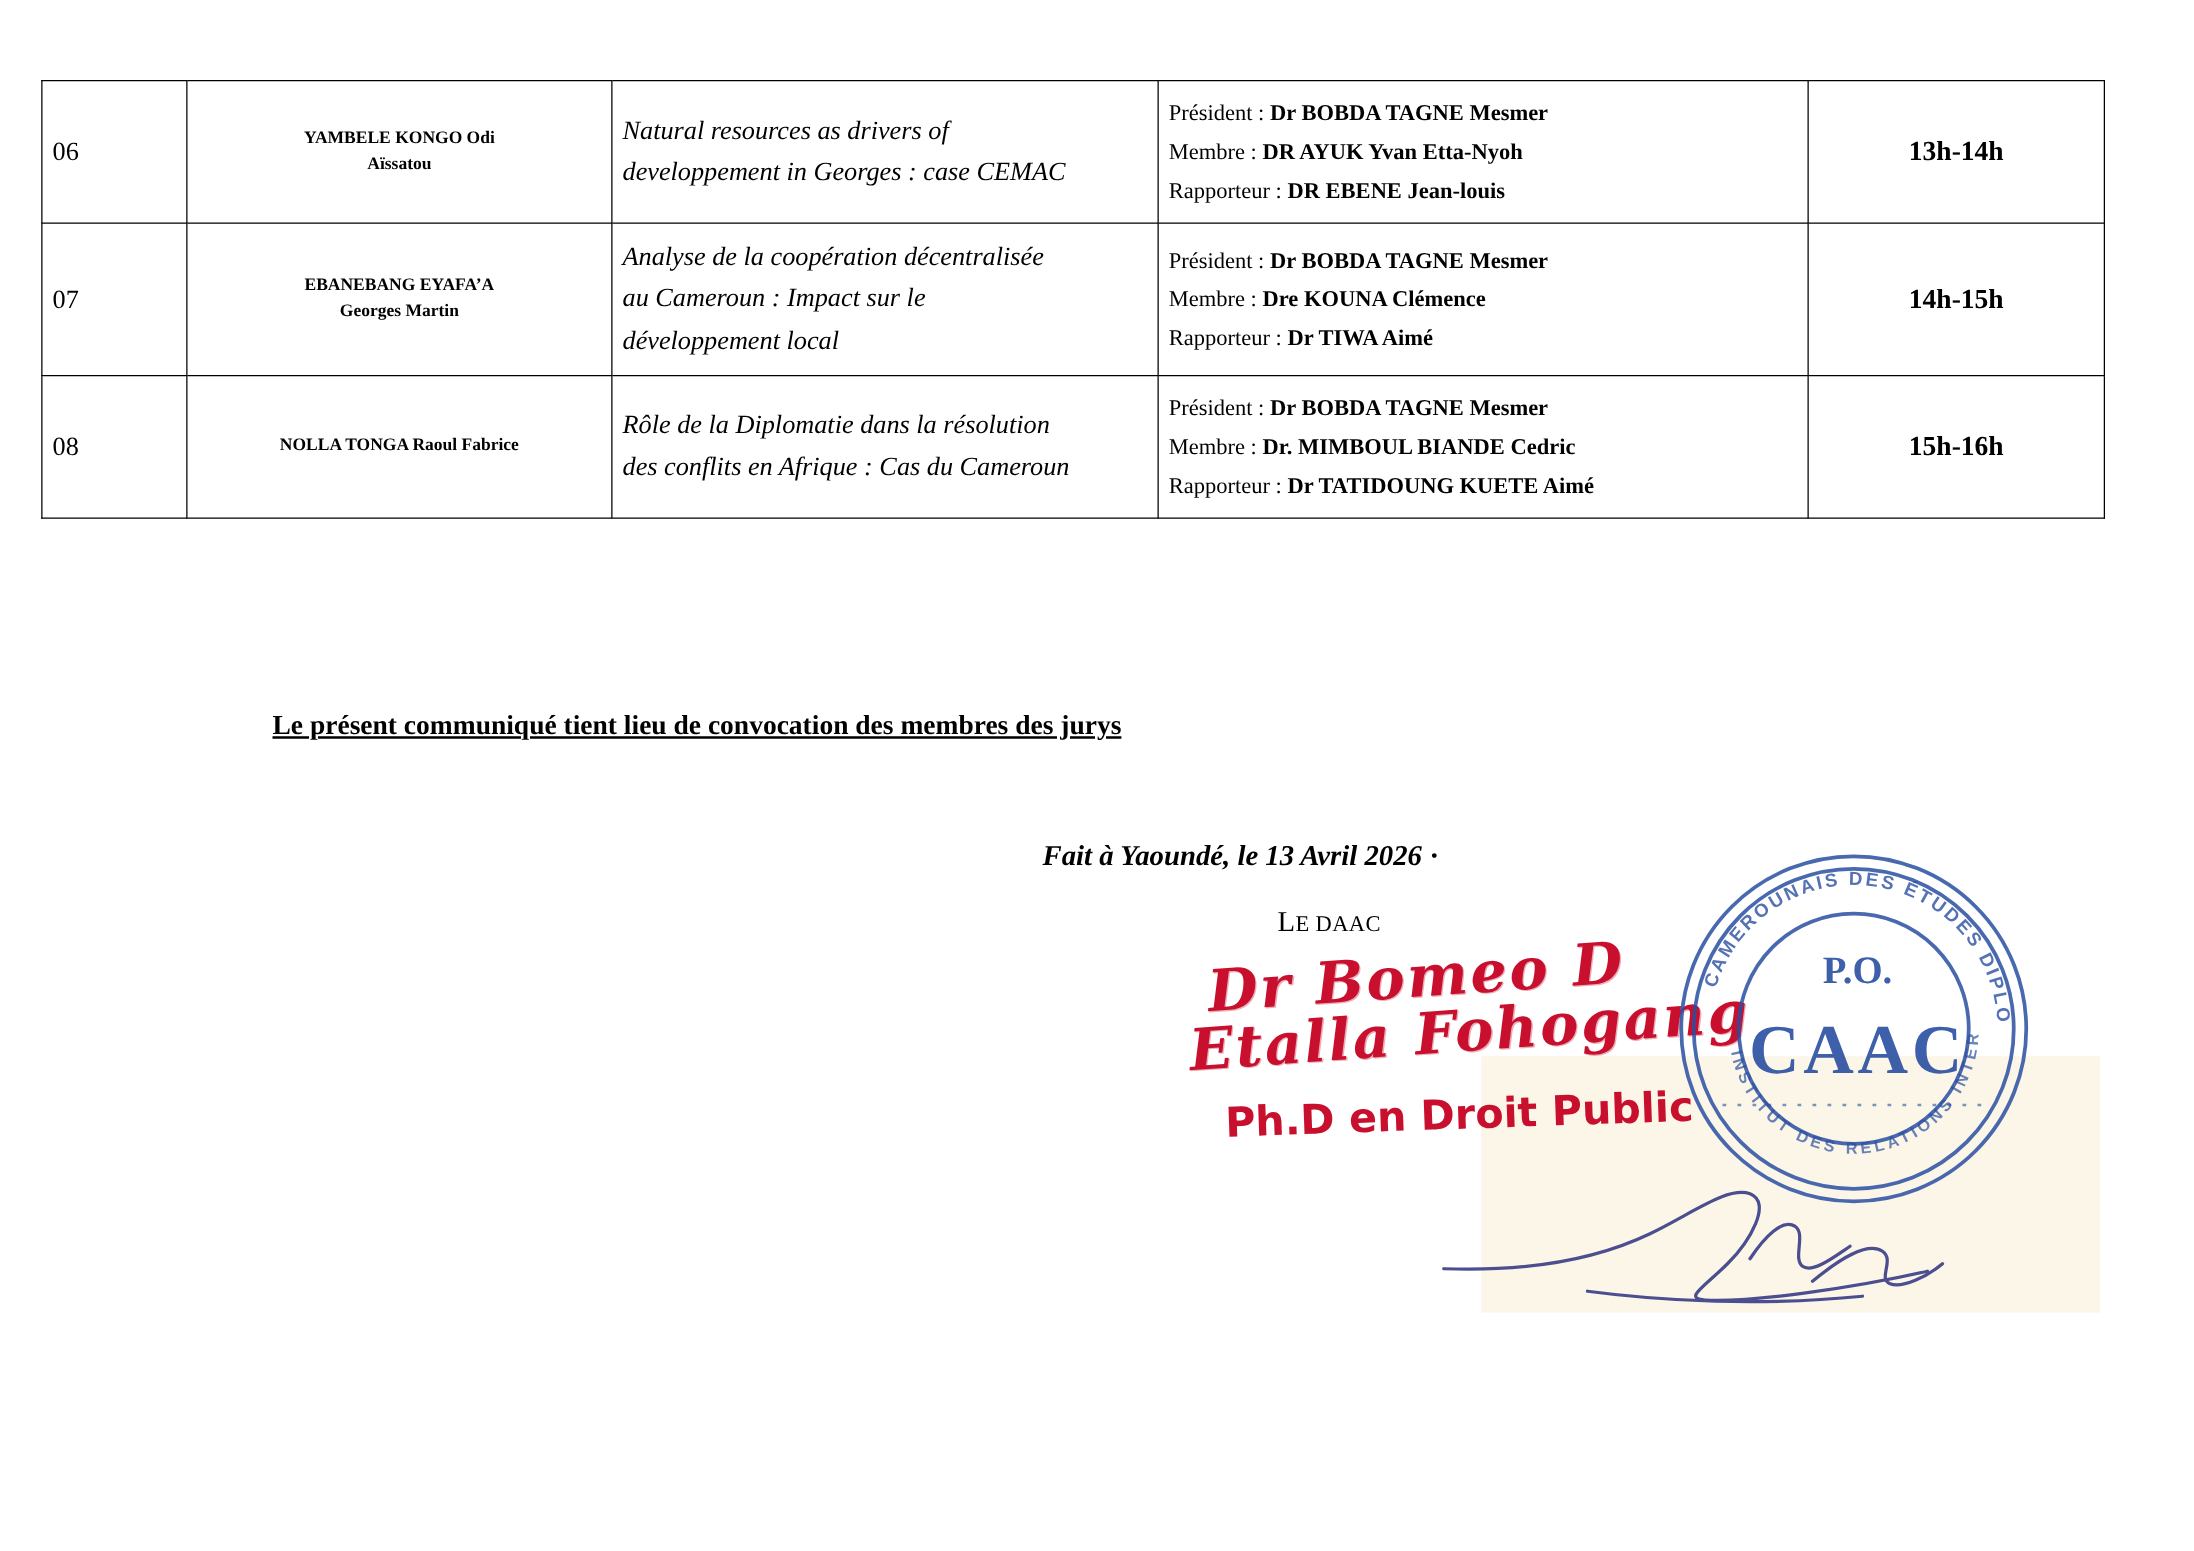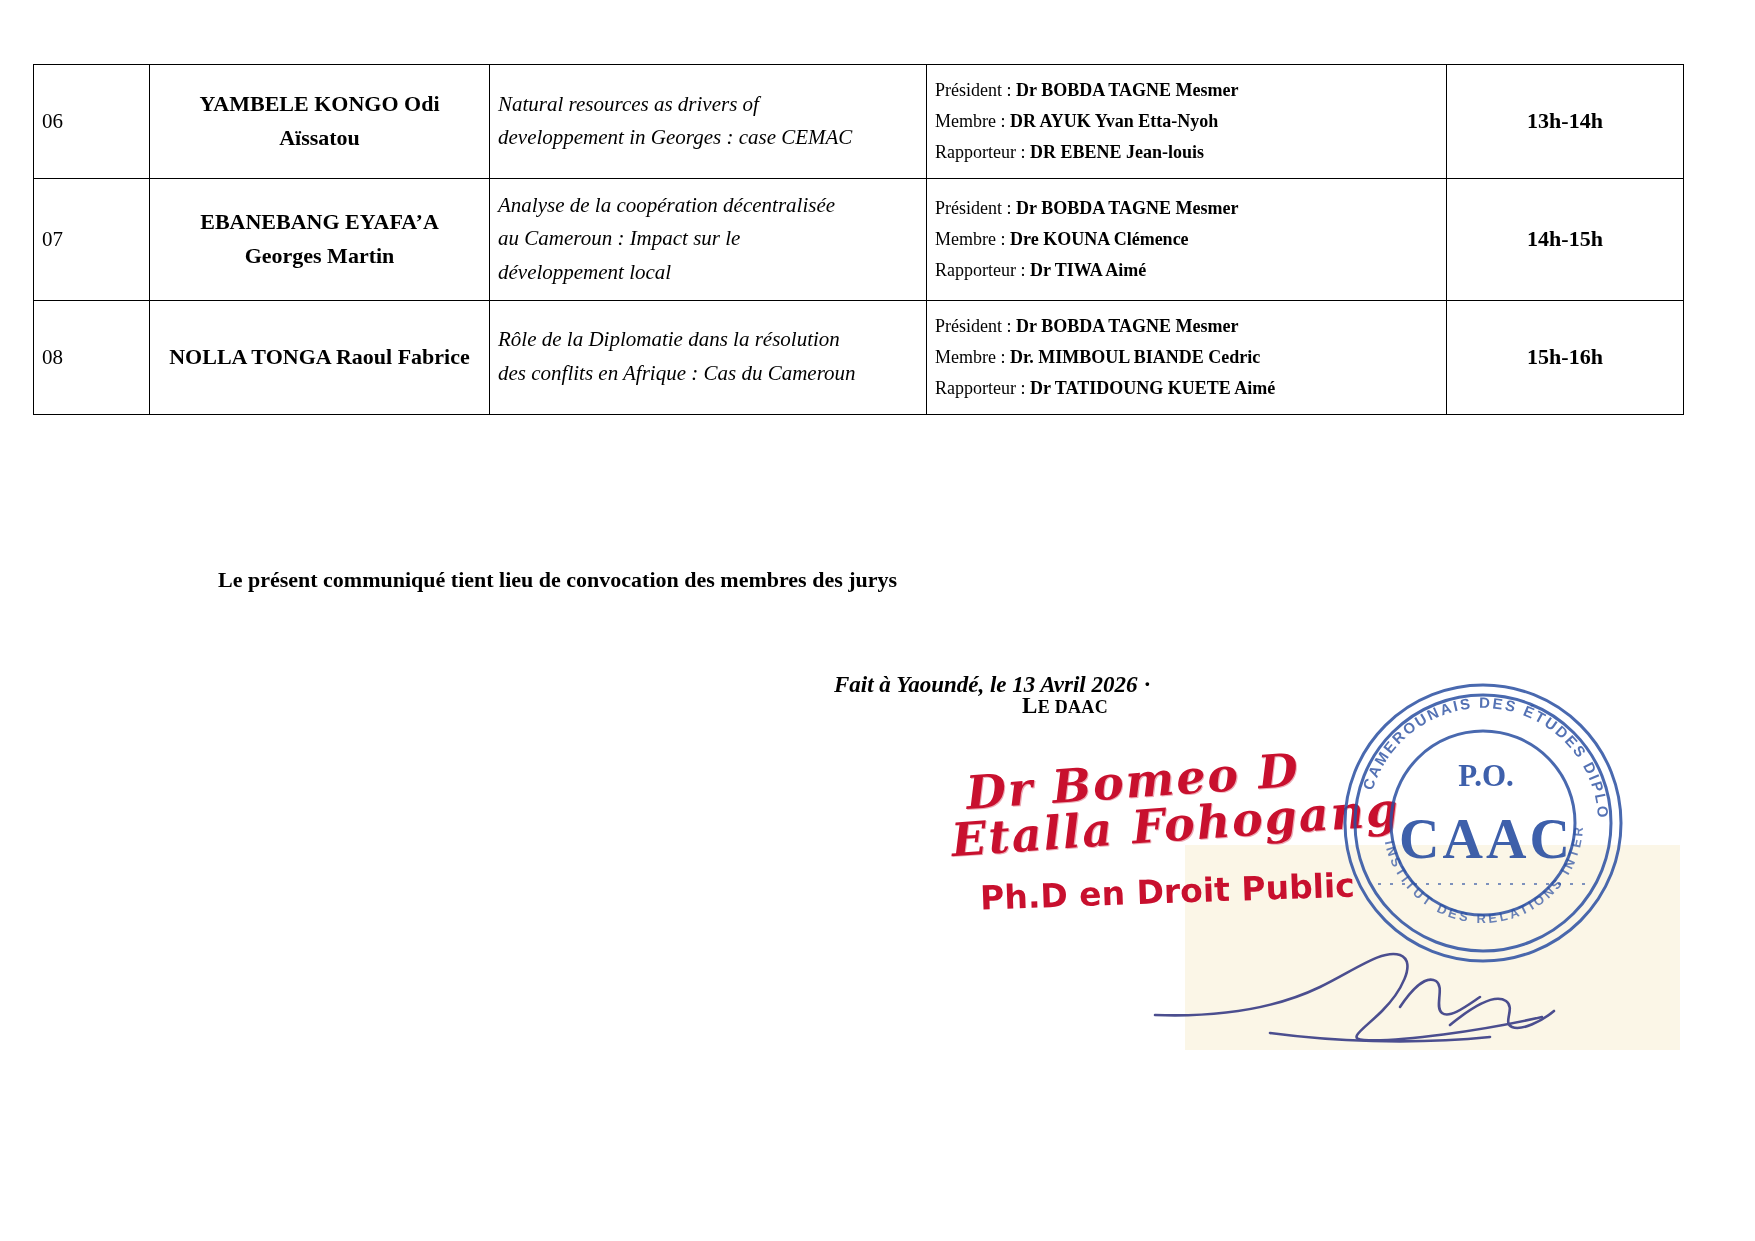--- a/index.html
+++ b/index.html
@@ -43,21 +43,21 @@
   .col-time  { width: 237px; }
 
   .cell-num {
     text-align: left;
     font-size: 21px;
     font-family: "Liberation Serif", serif;
   }
   .cell-name {
     text-align: center;
     font-weight: bold;
-    font-size: 22px;
+    font-size: 14px;
     line-height: 1.55;
   }
   .cell-theme {
     text-align: left;
     font-style: italic;
     font-size: 21px;
     line-height: 1.6;
   }
   .cell-jury {
     font-size: 18px;
@@ -73,42 +73,43 @@
     border-radius: 24px;
   }
 
   
   .notice {
     position: absolute;
     left: 218px;
     top: 567px;
     font-weight: bold;
     font-size: 22px;
+    text-decoration: underline;
   }
 
   
   .place-date {
     position: absolute;
     left: 834px;
     top: 672px;
     font-style: italic;
     font-weight: bold;
     font-size: 23px;
     white-space: nowrap;
   }
   .place-date .dot {
     display: inline-block;
     margin-left: 6px;
     font-style: normal;
   }
   .signer-title {
     position: absolute;
     left: 1022px;
-    top: 693px;
-    font-weight: bold;
+    top: 725px;
+    font-weight: normal;
     font-size: 23px;
     letter-spacing: 0.3px;
   }
   .signer-title .small-caps {
     font-size: 18px;
   }
 
   
   .red-sign {
     position: absolute;

